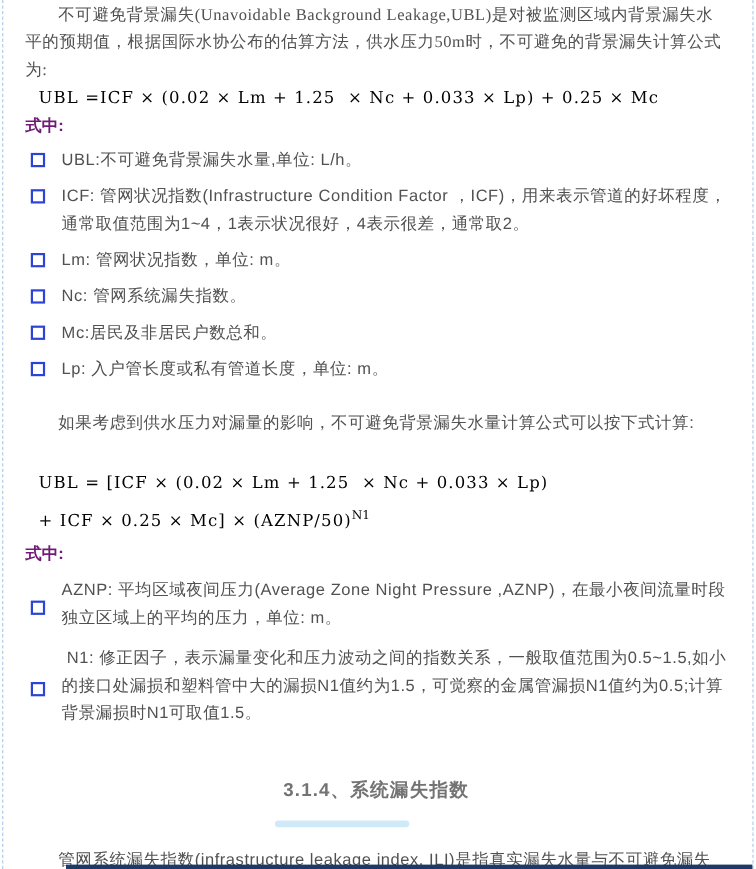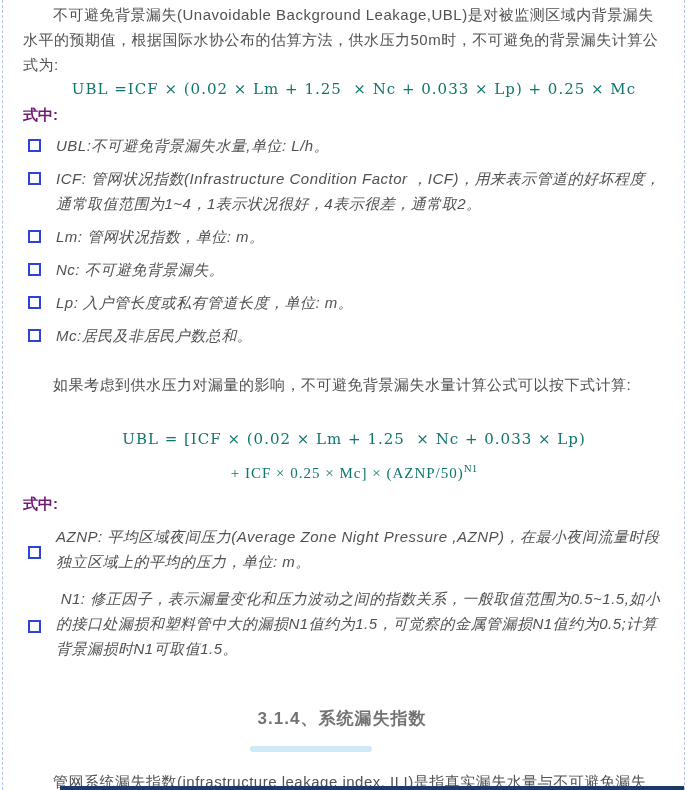--- a/index.html
+++ b/index.html
@@ -20,27 +20,26 @@
     padding:0 23px 0 20px;
   }
   .para{
     margin:0;
     font-size:15px;
     line-height:25px;
     color:#515151;
     text-indent:2em;
     letter-spacing:0.5px;
   }
-  .para.first{padding-top:2px;}
+  .para.first{padding-top:2px;font-family:Liberation Serif, serif;}
   .formula{
     font-family:"DejaVu Serif","Liberation Serif",serif;
     font-size:15px;
     line-height:25px;
-    color:#0f766e;
-    text-align:center;
+    color:#000000;
     white-space:pre;
     letter-spacing:1px;
     transform:translateX(12px);
   }
   .formula sup{
     font-size:11px;
     letter-spacing:0;
   }
   .where{
     font-size:15px;
@@ -49,40 +48,39 @@
     color:#701a75;
     margin:0;
   }
   .bullets{margin-top:6px;}
   .bullets.second{margin-top:8px;}
   .bullet-item{
     display:flex;
     align-items:flex-start;
     padding-left:5px;
     margin-bottom:8px;
-    font-style:italic;
   }
   .bullet-sq{
     flex:0 0 auto;
     width:9px;height:9px;
     border:2px solid #2b43d6;
     background:#ffffff;
     margin-top:6px;
     margin-right:15px;
   }
   .bullet-text{
     font-size:15px;
     line-height:25px;
     color:#515151;
     letter-spacing:0.5px;
     white-space:pre-wrap;
   }
   .p-press{margin-top:24px;}
   .f2-1{margin-top:30px;}
-  .f2-2{margin-top:4px;font-family:Liberation Serif, serif;}
+  .f2-2{margin-top:4px;}
   .where2{margin-top:5px;}
   .az-n1 .bullet-item{margin-bottom:12px;align-items:center;}
   .section-heading{
     margin-top:48px;
     text-align:center;
     font-size:17px;
     font-weight:bold;
     color:#737373;
     line-height:20px;
     letter-spacing:1px;
@@ -124,29 +122,29 @@
     <div class="bullet-item">
       <span class="bullet-sq"></span>
       <span class="bullet-text">ICF: 管网状况指数(Infrastructure Condition Factor ，ICF)，用来表示管道的好坏程度，通常取值范围为1~4，1表示状况很好，4表示很差，通常取2。</span>
     </div>
     <div class="bullet-item">
       <span class="bullet-sq"></span>
       <span class="bullet-text">Lm: 管网状况指数，单位: m。</span>
     </div>
     <div class="bullet-item">
       <span class="bullet-sq"></span>
-      <span class="bullet-text">Nc: 不可避免背景漏失。</span>
+      <span class="bullet-text">Nc: 管网系统漏失指数。</span>
+    </div>
+    <div class="bullet-item">
+      <span class="bullet-sq"></span>
+      <span class="bullet-text">Mc:居民及非居民户数总和。</span>
     </div>
     <div class="bullet-item">
       <span class="bullet-sq"></span>
       <span class="bullet-text">Lp: 入户管长度或私有管道长度，单位: m。</span>
-    </div>
-    <div class="bullet-item">
-      <span class="bullet-sq"></span>
-      <span class="bullet-text">Mc:居民及非居民户数总和。</span>
     </div>
   </div>
 
   <p class="para p-press">如果考虑到供水压力对漏量的影响，不可避免背景漏失水量计算公式可以按下式计算:</p>
 
   <div class="formula f2-1">UBL = [ICF × (0.02 × Lm + 1.25  × Nc + 0.033 × Lp)</div>
   <div class="formula f2-2"><span>+ ICF × 0.25 × Mc] × (AZNP/50)</span><sup>N1</sup></div>
 
   <p class="where where2">式中:</p>
 

